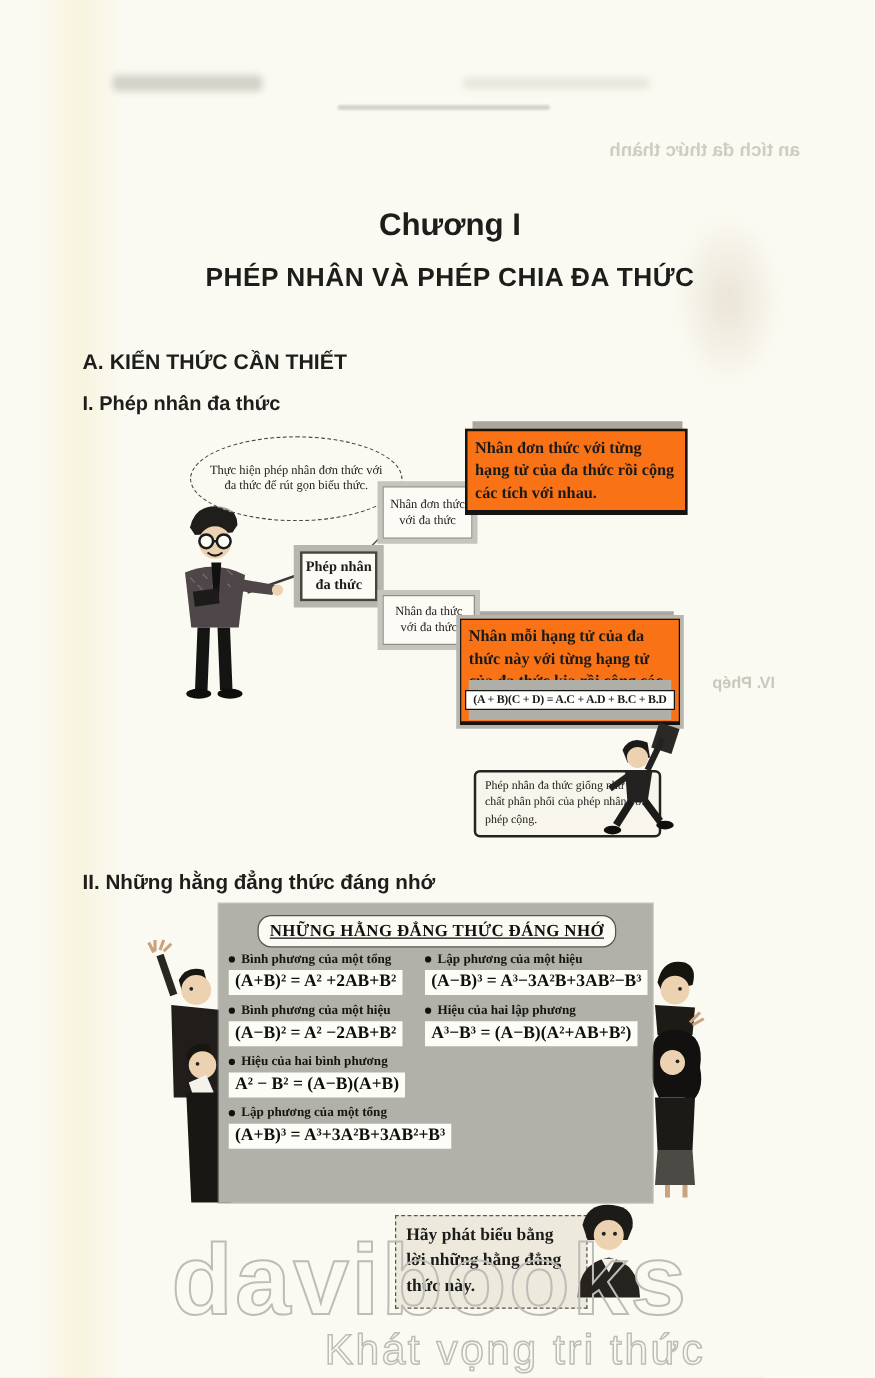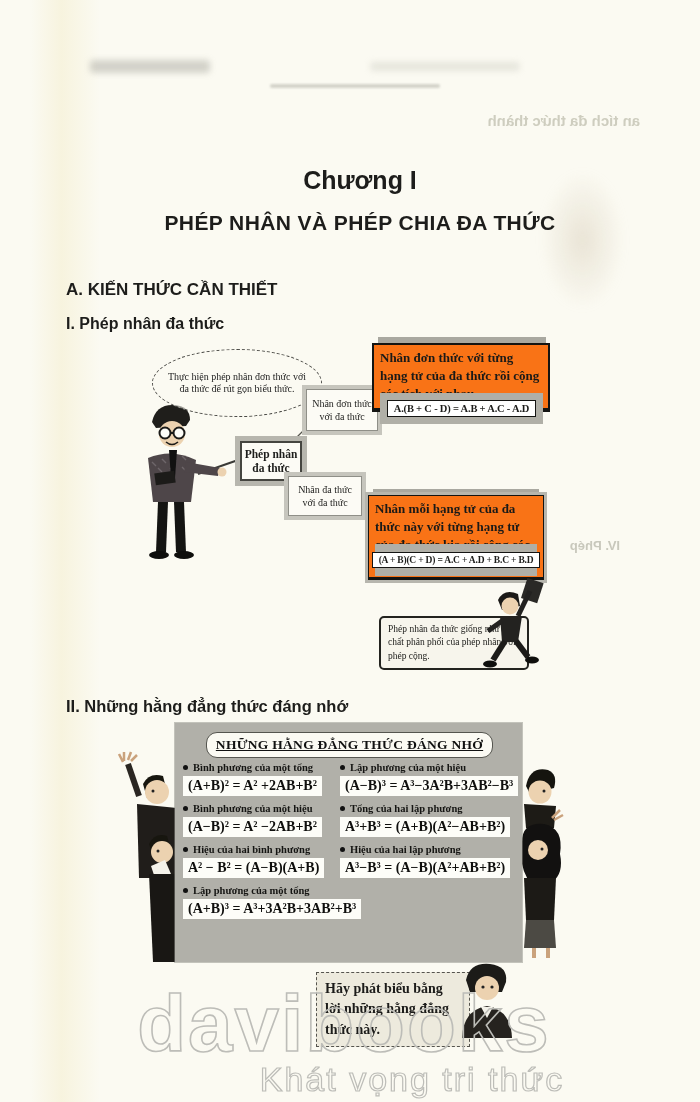--- a/index.html
+++ b/index.html
@@ -104,29 +104,26 @@
     <path d="M30,102 L40,102 L38,152 L28,152 Z" fill="#141412"></path>
     <path d="M46,102 L56,102 L58,152 L48,152 Z" fill="#141412"></path>
     <ellipse cx="31" cy="155" rx="10" ry="4" fill="#0e0e0c"></ellipse>
     <ellipse cx="56" cy="155" rx="10" ry="4" fill="#0e0e0c"></ellipse>
   </svg>
 
   <div class="abs bubble">Thực hiện phép nhân đơn thức với đa thức để rút gọn biểu thức.</div>
 
   <div class="abs root-box">Phép nhân đa thức</div>
   <div class="abs branch-box" style="left:306px;top:389px;width:66px;height:36px;">Nhân đơn thức với đa thức</div>
-  <div class="abs branch-box" style="left:288px;top:476px;width:68px;height:34px;">Nhân đa thức với đa thức</div>
+  <div class="abs branch-box" style="left:306px;top:476px;width:68px;height:34px;">Nhân đa thức với đa thức</div>
 
   <div class="abs rule-band" style="left:378px;top:337px;width:168px;height:12px;"></div>
   <div class="abs rule-box" style="left:372px;top:343px;width:162px;">Nhân đơn thức với từng hạng tử của đa thức rồi cộng các tích với nhau.</div>
   <div class="abs leg" style="left:386px;top:381px;height:14px;"></div>
   <div class="abs leg" style="left:523px;top:381px;height:14px;"></div>
-  <div class="abs plate" style="left:380px;top:393px;width:163px;height:31px;">
-    <div class="plate-inner">A.(B + C - D) = A.B + A.C - A.D</div>
-  </div>
 
   <div class="abs rule-band" style="left:373px;top:489px;width:166px;height:10px;"></div>
   <div class="abs rule-box" style="left:368px;top:495px;width:162px;border-width:1.5px;border-bottom-width:3px;box-shadow:0 0 0 3px #b7b6ae;">Nhân mỗi hạng tử của đa thức này với từng hạng tử của đa thức kia rồi cộng các tích với nhau.</div>
   <div class="abs leg" style="left:383px;top:532px;height:14px;"></div>
   <div class="abs leg" style="left:521px;top:532px;height:14px;"></div>
   <div class="abs plate" style="left:375px;top:544px;width:162px;height:32px;">
     <div class="plate-inner" style="font-size:9.5px;">(A + B)(C + D) = A.C + A.D + B.C + B.D</div>
   </div>
 
   <div class="abs remark-box">Phép nhân đa thức giống như tính chất phân phối của phép nhân với phép cộng.</div>
@@ -211,27 +208,20 @@
       <div class="id-item">
         <div class="id-label">
             <span class="dot"></span>
             <span>Lập phương của một hiệu</span>
           </div>
         <span class="id-formula">(A−B)³ = A³−3A²B+3AB²−B³</span>
       </div>
       <div class="id-item">
         <div class="id-label">
             <span class="dot"></span>
-            <span>Tổng của hai lập phương</span>
-          </div>
-        <span class="id-formula">A³+B³ = (A+B)(A²−AB+B²)</span>
-      </div>
-      <div class="id-item">
-        <div class="id-label">
-            <span class="dot"></span>
             <span>Hiệu của hai lập phương</span>
           </div>
         <span class="id-formula">A³−B³ = (A−B)(A²+AB+B²)</span>
       </div>
     </div>
   </div>
 
   <div class="abs prompt-box">Hãy phát biểu bằng lời những hằng đẳng thức này.</div>
   <svg class="abs" style="left:450px;top:960px;width:75px;height:80px;z-index:10;" viewBox="0 0 75 80">
     <path d="M16,20 Q20,2 40,4 Q58,6 56,22 L52,32 L20,32 Z" fill="#1c1b18"></path>

